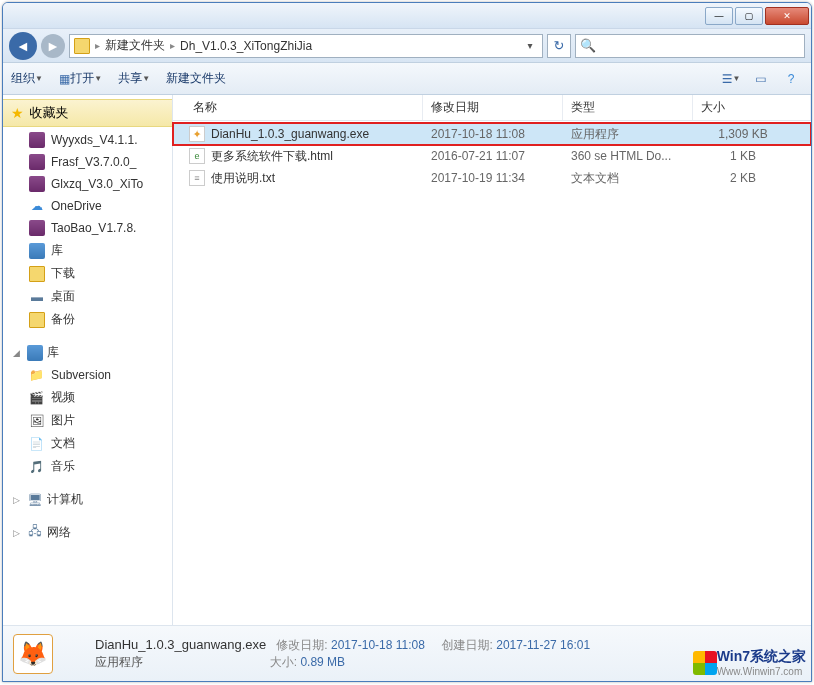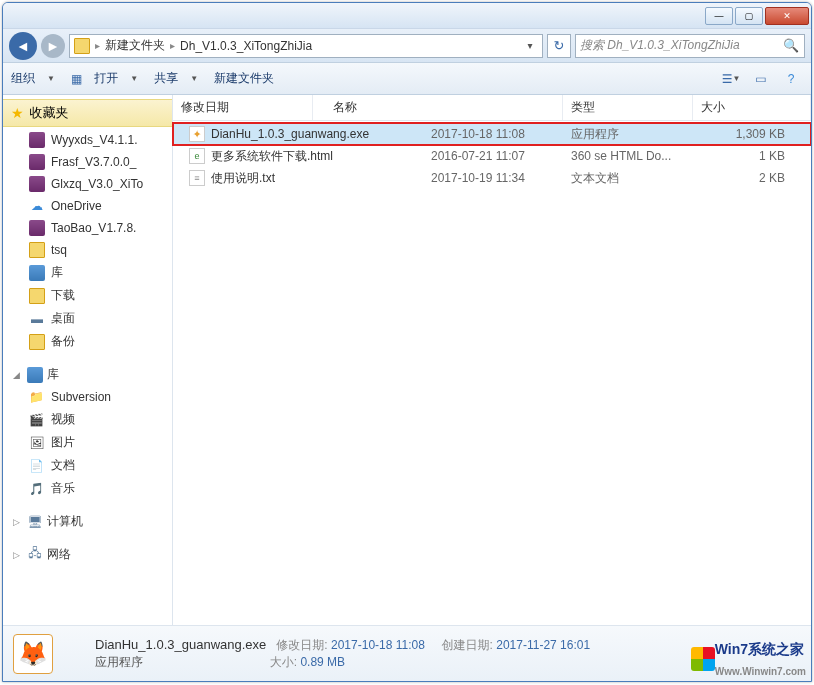--- a/index.html
+++ b/index.html
@@ -18,21 +18,21 @@
 .breadcrumb { flex: 1; height: 24px; background: #fff; border: 1px solid #a0b0c0; display: flex; align-items: center; padding: 0 4px; font-size: 12px; color: #333; gap: 2px; }
 .bc-icon { width: 16px; height: 16px; background: #f5d76e; border: 1px solid #d4a017; border-radius: 1px; }
 .bc-sep { color: #888; font-size: 10px; padding: 0 3px; }
 .bc-drop { width: 16px; text-align: center; color: #555; font-size: 10px; margin-left: auto; }
 .refresh { width: 24px; height: 24px; background: #fff; border: 1px solid #a0b0c0; display: flex; align-items: center; justify-content: center; color: #3a6aa8; font-size: 13px; }
 .search { width: 230px; height: 24px; background: #fff; border: 1px solid #a0b0c0; display: flex; align-items: center; padding: 0 4px; }
 .search-text { flex: 1; font-size: 12px; color: #888; font-style: italic; }
 .search-icon { color: #3a6aa8; font-size: 13px; }
 
 .toolbar { height: 32px; background: linear-gradient(to bottom, #f4f8fc, #e4ecf5); display: flex; align-items: center; padding: 0 8px; gap: 16px; font-size: 12px; color: #1a3a6a; border-bottom: 1px solid #c0d0e0; }
-.tbitem { display: flex; align-items: center; gap: 12px; cursor: pointer; }
+.tbitem { display: flex; align-items: center; gap: 0; cursor: pointer; }
 .tb-drop { font-size: 8px; color: #555; }
 .tb-right { margin-left: auto; display: flex; gap: 6px; }
 .tb-iconbtn { width: 24px; height: 20px; border: 1px solid transparent; display: flex; align-items: center; justify-content: center; color: #3a6aa8; }
 
 .body { flex: 1; display: flex; overflow: hidden; }
 .sidebar { width: 170px; background: #fff; border-right: 1px solid #dde5ee; overflow-y: auto; font-size: 12px; padding: 4px 0; }
 .side-header { background: linear-gradient(to bottom, #fbf3d0, #f5e8a8); padding: 4px 8px; display: flex; align-items: center; gap: 6px; font-size: 13px; border-top: 1px solid #e8d880; border-bottom: 1px solid #e8d880; margin-bottom: 2px; }
 .star { color: #f5b800; font-size: 14px; }
 .side-item { padding: 3px 8px 3px 26px; display: flex; align-items: center; gap: 6px; cursor: pointer; color: #333; white-space: nowrap; overflow: hidden; }
 .side-group { padding: 3px 8px 3px 10px; display: flex; align-items: center; gap: 4px; color: #333; margin-top: 10px; }
@@ -54,35 +54,35 @@
 .col.size { flex: 1; justify-content: flex-start; }
 
 .files { flex: 1; padding-top: 2px; }
 .row { height: 22px; display: flex; align-items: center; font-size: 12px; color: #333; }
 .row.selected { background: #cde6f7; }
 .row.highlighted { outline: 2px solid #e02020; outline-offset: -1px; }
 .cell { padding: 0 8px; overflow: hidden; white-space: nowrap; }
 .cell.name { width: 250px; display: flex; align-items: center; gap: 6px; padding-left: 16px; }
 .cell.date { width: 140px; color: #666; }
 .cell.type { width: 130px; color: #666; }
-.cell.size { width: 100px; text-align: right; color: #666; }
+.cell.size { width: 100px; text-align: center; color: #666; }
 .f-icon { width: 16px; height: 16px; display: inline-flex; align-items: center; justify-content: center; font-size: 11px; flex-shrink: 0; }
 .ico-exe { background: #fff; border: 1px solid #ccc; color: #e8a030; }
 .ico-html { background: #fff; border: 1px solid #ccc; color: #3a8a3a; font-size: 9px; }
 .ico-txt { background: #fff; border: 1px solid #ccc; color: #888; font-size: 9px; }
 
 .details { height: 56px; border-top: 1px solid #dde5ee; background: linear-gradient(to bottom, #f6f9fc, #eaf1f8); display: flex; align-items: center; padding: 6px 10px; gap: 10px; font-size: 12px; }
 .det-icon { width: 40px; height: 40px; background: #fff; border: 1px solid #e0a040; border-radius: 4px; display: flex; align-items: center; justify-content: center; font-size: 24px; color: #f08030; }
 .det-text { flex: 1; color: #555; margin-left: 32px; }
 .det-name { font-size: 13px; color: #333; }
 .det-label { color: #888; }
 .det-val { color: #3a6aa8; }
 
 .watermark { position: absolute; right: 8px; bottom: 8px; font-size: 14px; color: #1a3a8a; font-weight: bold; display: flex; align-items: center; gap: 0; padding-left: 34px; }
-.wm-sub { font-size: 10px; color: #888; display: block; font-weight: bold; margin-top: 7px; }
+.wm-sub { font-size: 10px; color: #888; display: block; font-weight: normal; }
 .win7logo { width: 24px; height: 24px; display: inline-block; background: conic-gradient(#e81123 0 25%, #00a4ef 25% 50%, #7fba00 50% 75%, #ffb900 75% 100%); border-radius: 3px; }
 </style>
 </head>
 <body>
 
 <div class="window">
 
   <div class="titlebar">
     <div class="winbtn">—</div>
     <div class="winbtn">▢</div>
@@ -95,21 +95,20 @@
     <div class="breadcrumb">
       <span class="bc-icon"></span>
       <span class="bc-sep">▸</span>
       <span>新建文件夹</span>
       <span class="bc-sep">▸</span>
       <span>Dh_V1.0.3_XiTongZhiJia</span>
       <span class="bc-drop">▾</span>
     </div>
     <div class="refresh">↻</div>
     <div class="search">
-      <span class="search-text">搜索 Dh_V1.0.3_XiTongZhiJia</span>
       <span class="search-icon">🔍</span>
     </div>
   </div>
 
   <div class="toolbar">
     <div class="tbitem">
         <span>组织</span>
         <span class="tb-drop">▼</span>
       </div>
     <div class="tbitem">
@@ -151,24 +150,20 @@
           </div>
           <div class="side-item">
             <span class="si-icon ico-cloud">☁</span>
             <span>OneDrive</span>
           </div>
           <div class="side-item">
             <span class="si-icon ico-rar"></span>
             <span>TaoBao_V1.7.8.</span>
           </div>
           <div class="side-item">
-            <span class="si-icon ico-folder"></span>
-            <span>tsq</span>
-          </div>
-          <div class="side-item">
             <span class="si-icon ico-lib"></span>
             <span>库</span>
           </div>
           <div class="side-item">
             <span class="si-icon ico-folder"></span>
             <span>下载</span>
           </div>
           <div class="side-item">
             <span class="si-icon ico-pc">▬</span>
             <span>桌面</span>
@@ -215,22 +210,22 @@
 
       <div class="side-group">
         <span class="tri">▷</span>
         <span class="si-icon ico-net">🖧</span>
         <span>网络</span>
       </div>
     </div>
 
     <div class="main">
       <div class="cols">
+        <div class="col name">名称</div>
         <div class="col date">修改日期</div>
-        <div class="col name">名称</div>
         <div class="col type">类型</div>
         <div class="col size">大小</div>
       </div>
       <div class="files" id="files">
           <div class="row selected highlighted">
             <div class="cell name">
               <span class="f-icon ico-exe">✦</span>
               <span>DianHu_1.0.3_guanwang.exe</span>
             </div>
             <div class="cell date">2017-10-18 11:08</div>

